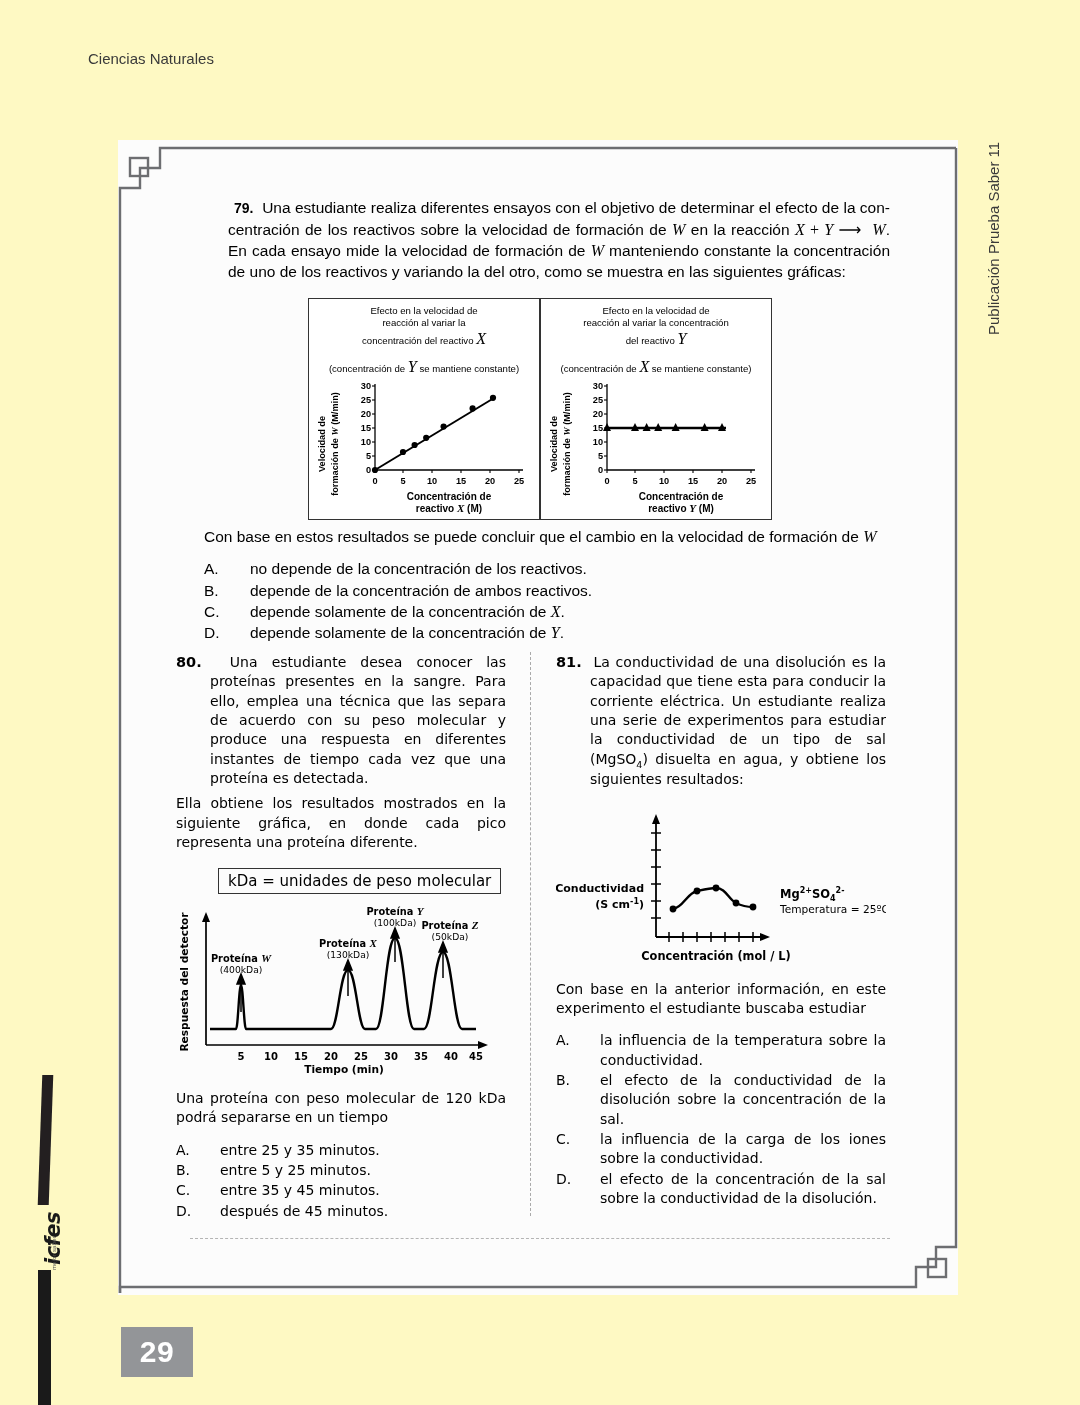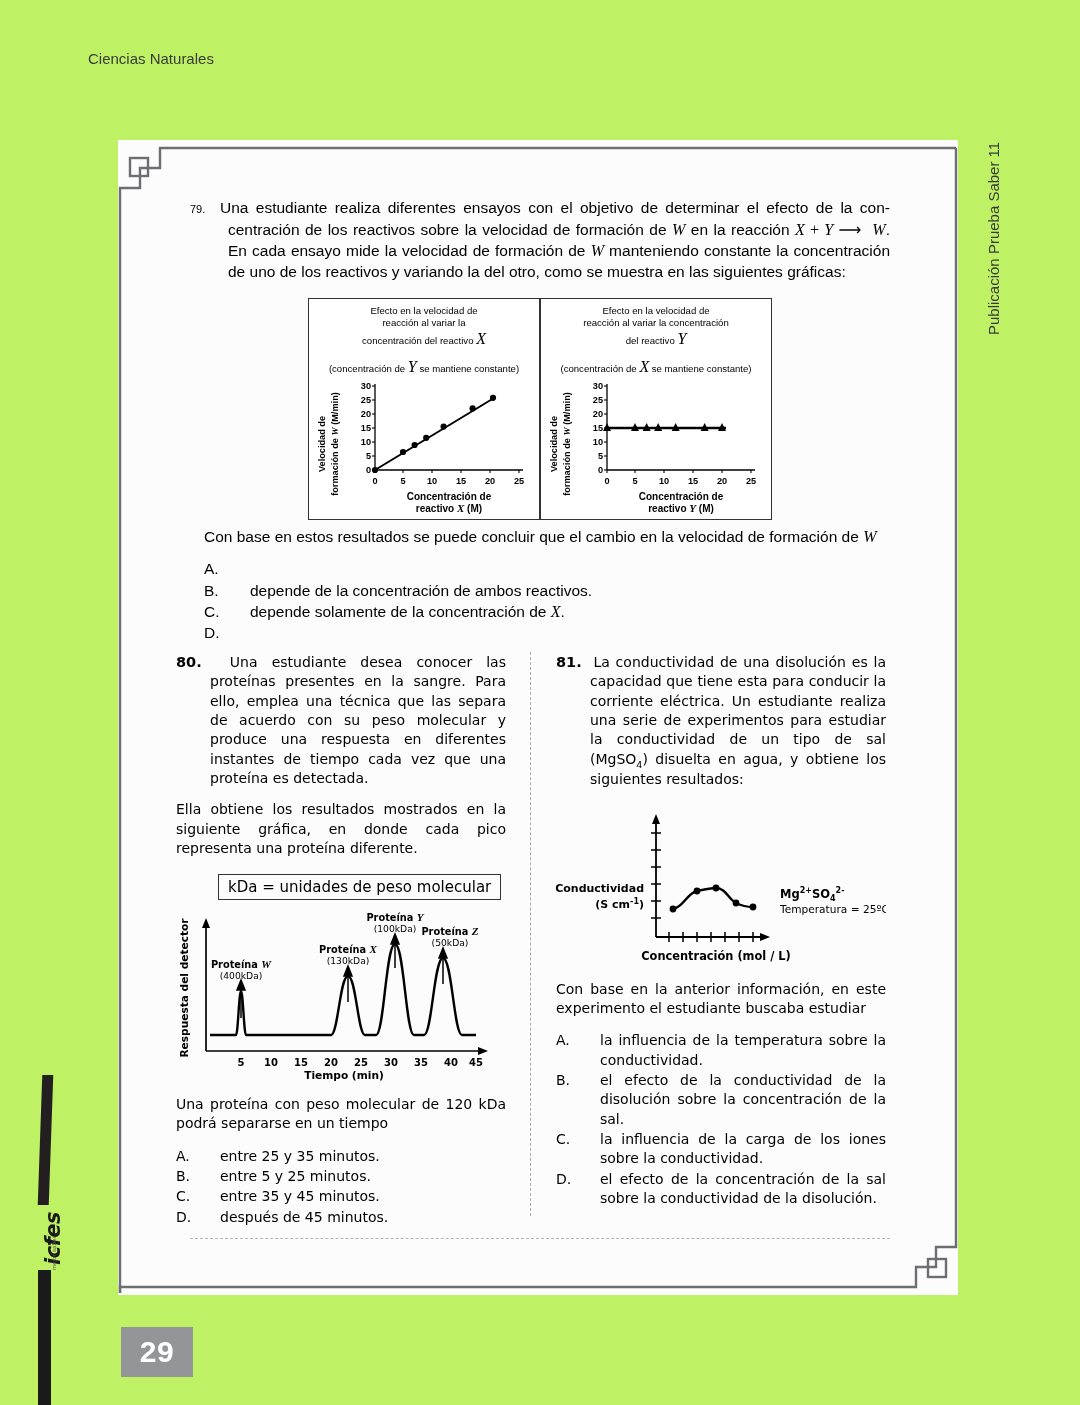--- a/index.html
+++ b/index.html
@@ -5,21 +5,21 @@
   * { box-sizing: border-box; margin: 0; padding: 0; }
   html, body {
     width: 1080px; height: 1405px;
     background: #ffffff;
     font-family: "Liberation Sans", sans-serif;
     overflow: hidden;
   }
   #page {
     position: relative;
     width: 1080px; height: 1405px;
-    background: #bef264;
+    background: #fef9c3;
   }
   
   .spine-top {
     position: absolute; left: 40px; top: 1075px;
     width: 11px; height: 130px;
     background: #231f20;
     transform: skewX(-2deg);
   }
   .spine-bot {
     position: absolute; left: 38px; top: 1270px;
@@ -80,21 +80,21 @@
     background: #939598;
     color: #ffffff;
     font-size: 30px; font-weight: bold;
     display: flex; align-items: center; justify-content: center;
     letter-spacing: 0.5px;
   }
   
   .content { position: absolute; left: 190px; top: 198px; width: 700px; }
   
   .q79 { font-family: "Liberation Sans", sans-serif; }
-  .qnum { font-weight: normal; font-size: 11px; }
+  .qnum { font-weight: bold; font-size: 14px; margin-left: 44px; }
   .q79-body {
     font-size: 15.5px; line-height: 1.33;
     text-align: justify; color: #000;
   }
   .q79-para { padding-left: 38px; text-indent: -38px; }
   .mathi { font-family: "Liberation Serif", serif; font-style: italic; font-size: 16px; }
   .mathu { font-family: "Liberation Serif", serif; font-size: 16px; }
   
   .charts-row {
     display: flex; justify-content: center;
@@ -136,21 +136,21 @@
     font-family: "DejaVu Sans", sans-serif;
     font-size: 14px; line-height: 1.38;
     text-align: justify; color: #000;
     padding-left: 34px; text-indent: -34px;
   }
   .qbody2 .qnum2 { font-weight: bold; font-size: 14.5px; font-family: "DejaVu Sans", sans-serif; }
   .para2 {
     font-family: "DejaVu Sans", sans-serif;
     font-size: 14px; line-height: 1.38;
     text-align: justify; color: #000;
-    margin-top: 12px;
+    margin-top: 6px;
   }
   .opts2 { margin-top: 13px; }
   .opt2 { display: flex; font-size: 14px; line-height: 1.38; font-family: "DejaVu Sans", sans-serif; margin-bottom: 1px; }
   .opt2-let { width: 44px; flex: 0 0 44px; }
   .opt2-txt { flex: 1; text-align: justify; }
   .kda-box {
     border: 1.4px solid #333; display: inline-block;
     padding: 3px 9px; font-size: 15px; color: #000;
     font-family: "DejaVu Sans", sans-serif;
     margin-left: 42px;
@@ -341,31 +341,33 @@
           </div>
         </div>
 
       </div>
 
       <div class="lead-line"><span>Con base en estos resultados se puede concluir que el cambio en la velocidad de formación de </span><span class="mathi">W</span></div>
 
       <div class="opts">
         <div class="opt">
           <span class="opt-let">A.</span>
+          <span>no depende de la concentración de los reactivos.</span>
         </div>
         <div class="opt">
           <span class="opt-let">B.</span>
           <span>depende de la concentración de ambos reactivos.</span>
         </div>
         <div class="opt">
           <span class="opt-let">C.</span>
           <span><span>depende solamente de la concentración de </span><span class="mathi">X</span><span>.</span></span>
         </div>
         <div class="opt">
           <span class="opt-let">D.</span>
+          <span><span>depende solamente de la concentración de </span><span class="mathi">Y</span><span>.</span></span>
         </div>
       </div>
     </div>
   </div>
 
   <div class="twocol">
 
     <div class="col col-left">
       <div class="qbody2"><span class="qnum2">80.</span>&nbsp;&nbsp;<span>Una estudiante desea conocer las proteínas presentes en la sangre. Para ello, emplea una técnica que las separa de acuerdo con su peso molecular y produce una respuesta en diferentes instantes de tiempo cada vez que una proteína es detectada.</span></div>
       <div class="para2">Ella obtiene los resultados mostrados en la siguiente gráfica, en donde cada pico representa una proteína diferente.</div>

